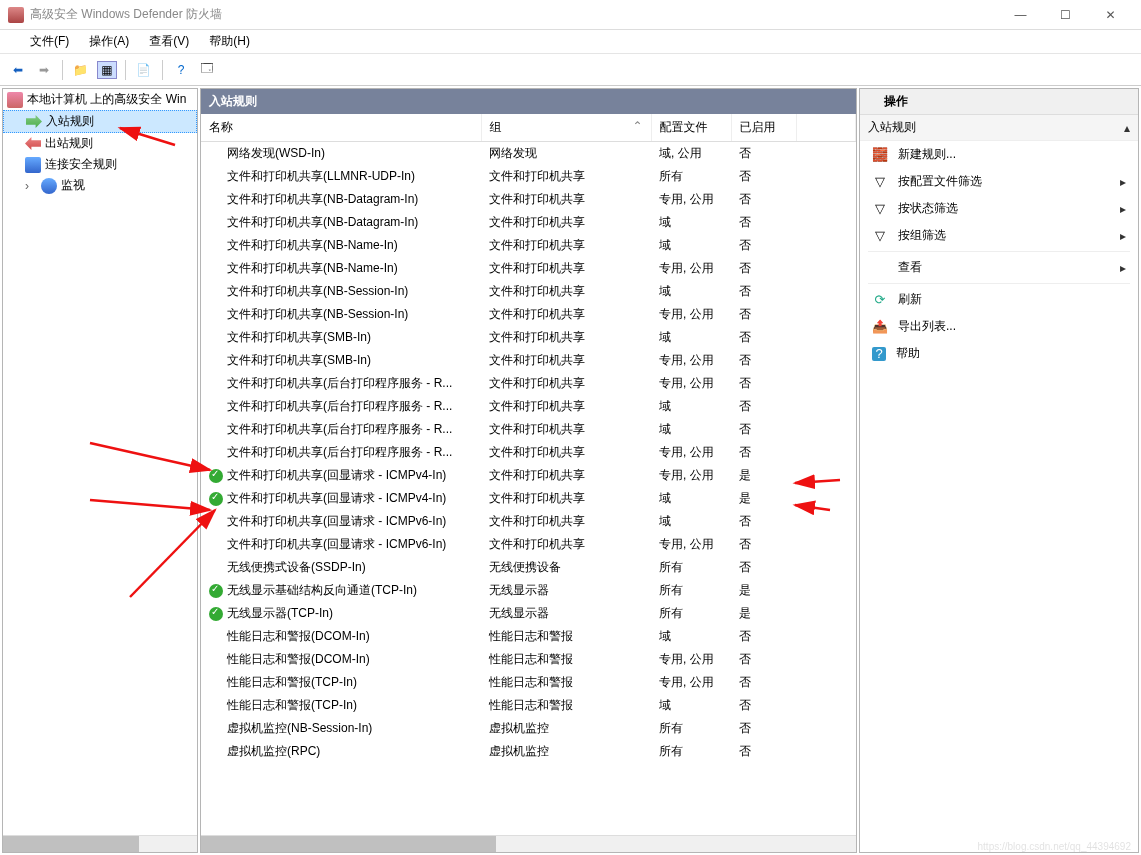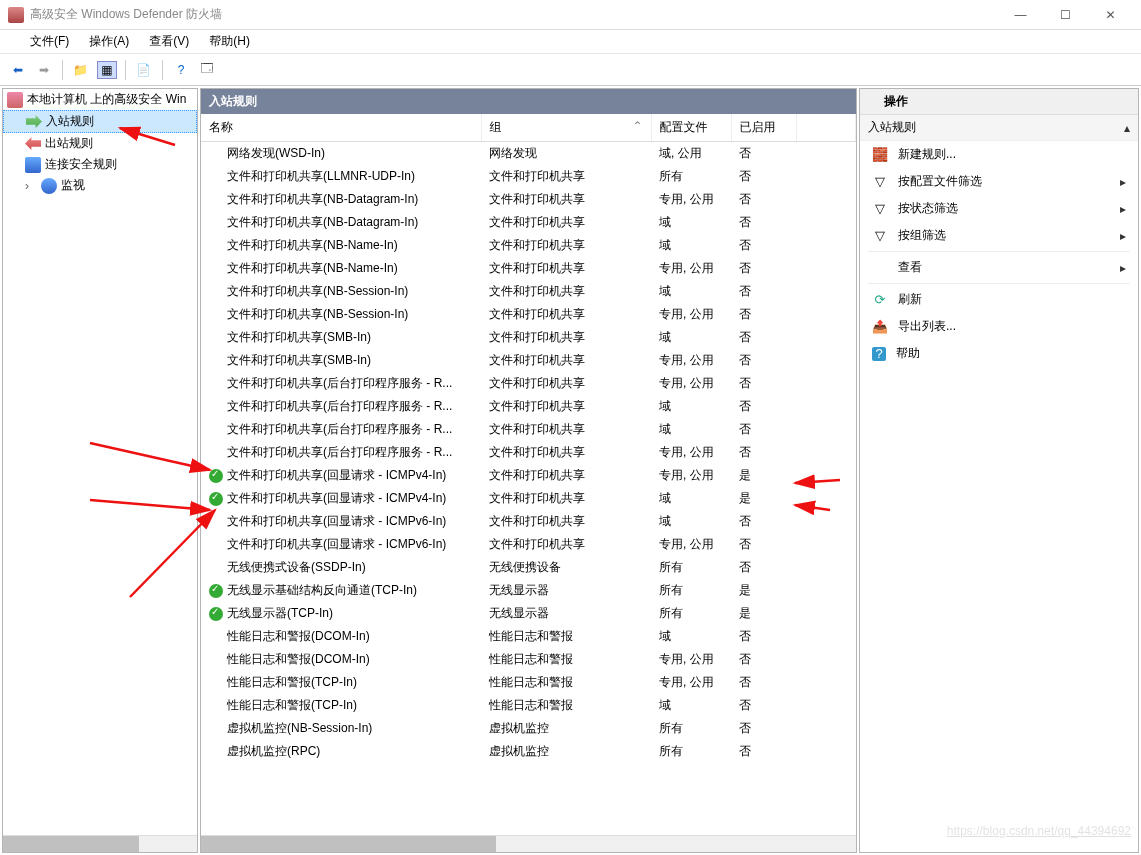--- a/index.html
+++ b/index.html
@@ -42,21 +42,21 @@
 .actions-sub { background: #f5f5f5; padding: 4px 8px; display: flex; justify-content: space-between; align-items: center; border-bottom: 1px solid #eee; }
 .actions-sub .arrow-up-icon { color: #333; }
 .action-item { display: flex; align-items: center; gap: 10px; padding: 5px 12px; cursor: default; }
 .action-item .ai-icon { width: 16px; height: 16px; display: flex; align-items: center; justify-content: center; font-size: 13px; }
 .action-item .chev { margin-left: auto; color: #333; }
 .action-indent { padding-left: 38px; }
 .hr { height: 1px; background: #eee; margin: 2px 8px; }
 .arrow-annot { position: absolute; z-index: 100; pointer-events: none; }
 .hscroll { height: 17px; background: #f0f0f0; border-top: 1px solid #ddd; display: flex; }
 .hscroll .thumb { background: #c0c0c0; height: 100%; }
-.watermark { position: absolute; bottom: 17px; right: 10px; color: rgba(0,0,0,0.12); font-size: 12px; text-decoration: underline; }
+.watermark { position: absolute; bottom: 3px; right: 10px; color: rgba(0,0,0,0.12); font-size: 10px; }
 </style>
 </head>
 <body>
 
 <div class="titlebar">
   <div class="app-icon"></div>
   <div class="title">高级安全 Windows Defender 防火墙</div>
   <div class="window-controls">
     <div>—</div>
     <div>☐</div>

